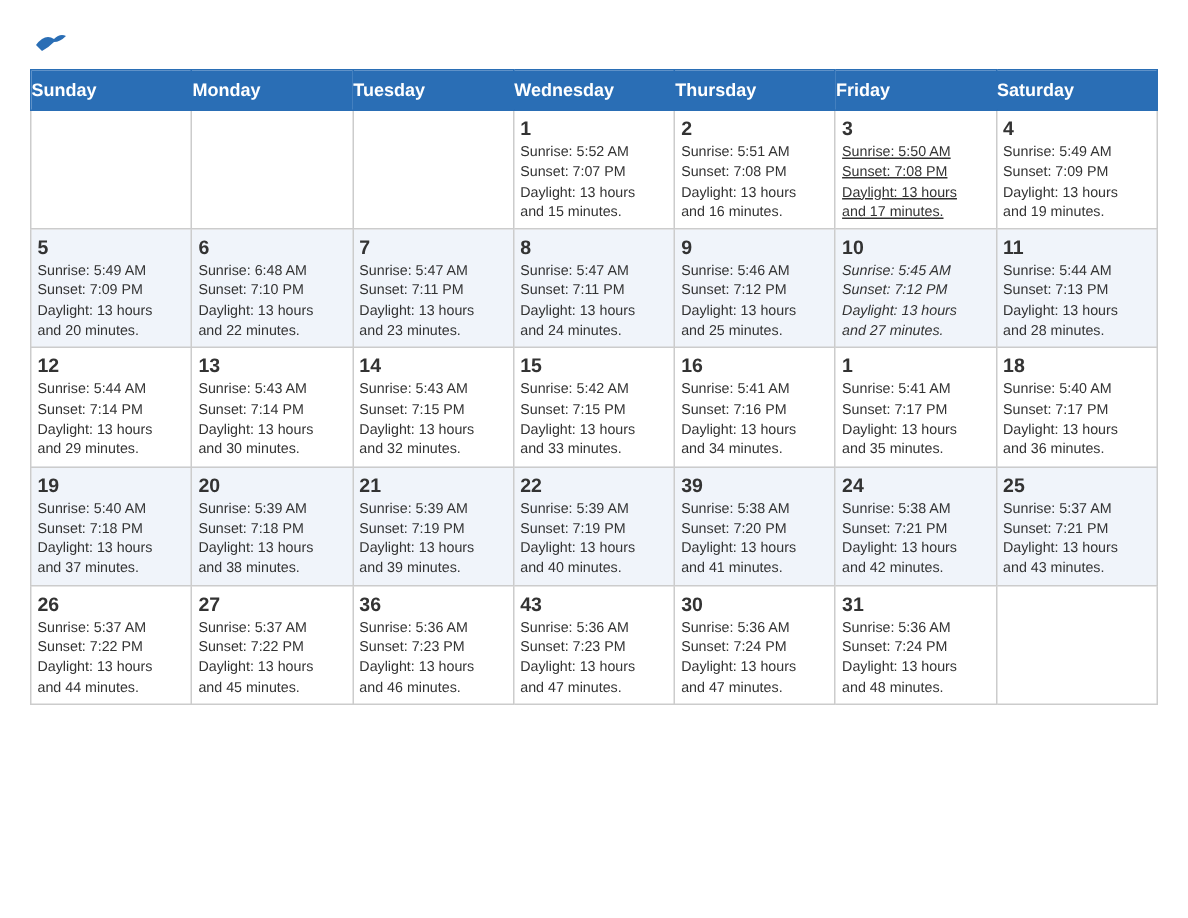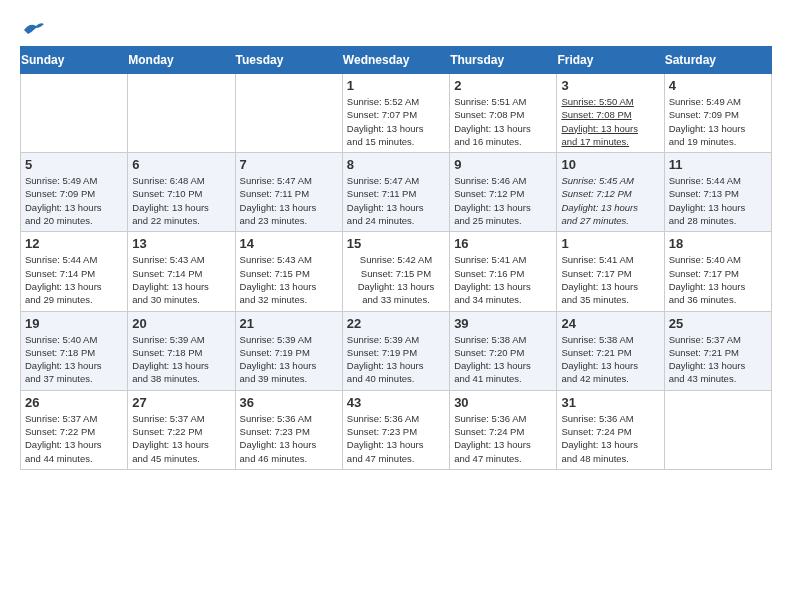--- a/index.html
+++ b/index.html
@@ -226,21 +226,21 @@
         </td>
         <td>
           <div class="day-num">14</div>
           <div class="day-info" style="white-space: pre-line;">Sunrise: 5:43 AM
 Sunset: 7:15 PM
 Daylight: 13 hours
 and 32 minutes.</div>
         </td>
         <td>
           <div class="day-num">15</div>
-          <div class="day-info" style="white-space: pre-line; text-align: center;">Sunrise: 5:42 AM
+          <div class="day-info" style="white-space: pre-line;">Sunrise: 5:42 AM
 Sunset: 7:15 PM
 Daylight: 13 hours
 and 33 minutes.</div>
         </td>
         <td>
           <div class="day-num">16</div>
           <div class="day-info" style="white-space: pre-line;">Sunrise: 5:41 AM
 Sunset: 7:16 PM
 Daylight: 13 hours
 and 34 minutes.</div>

